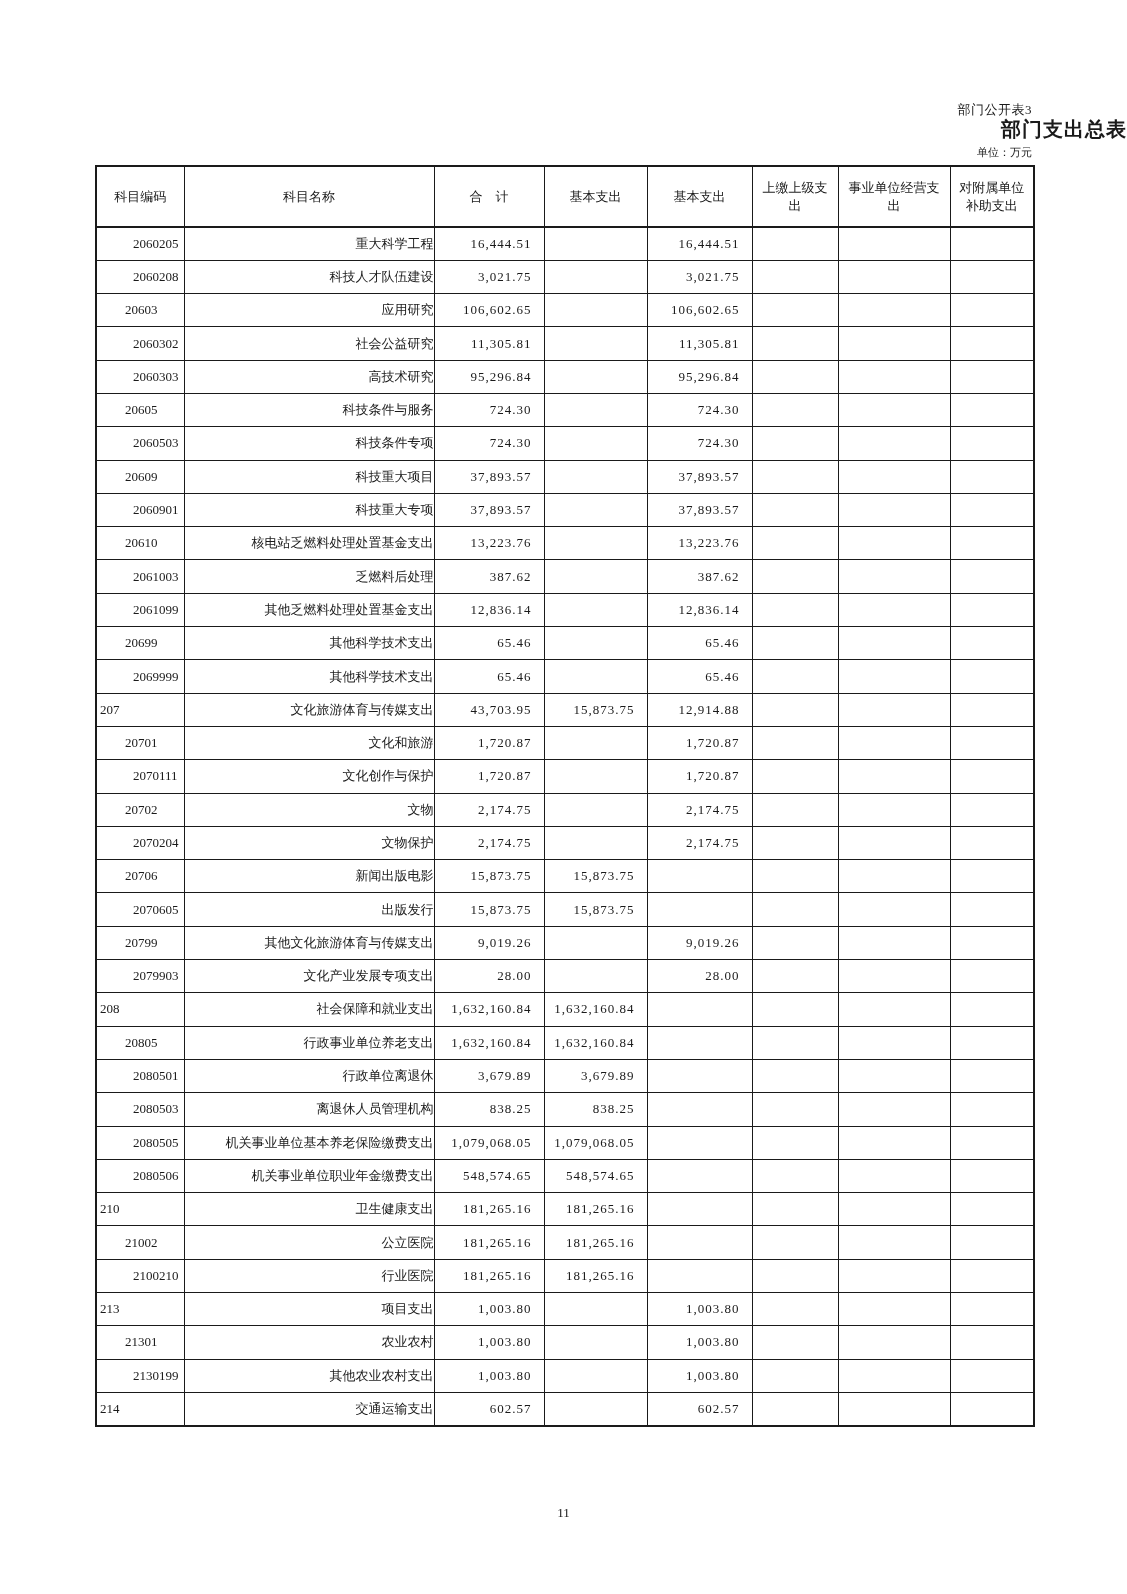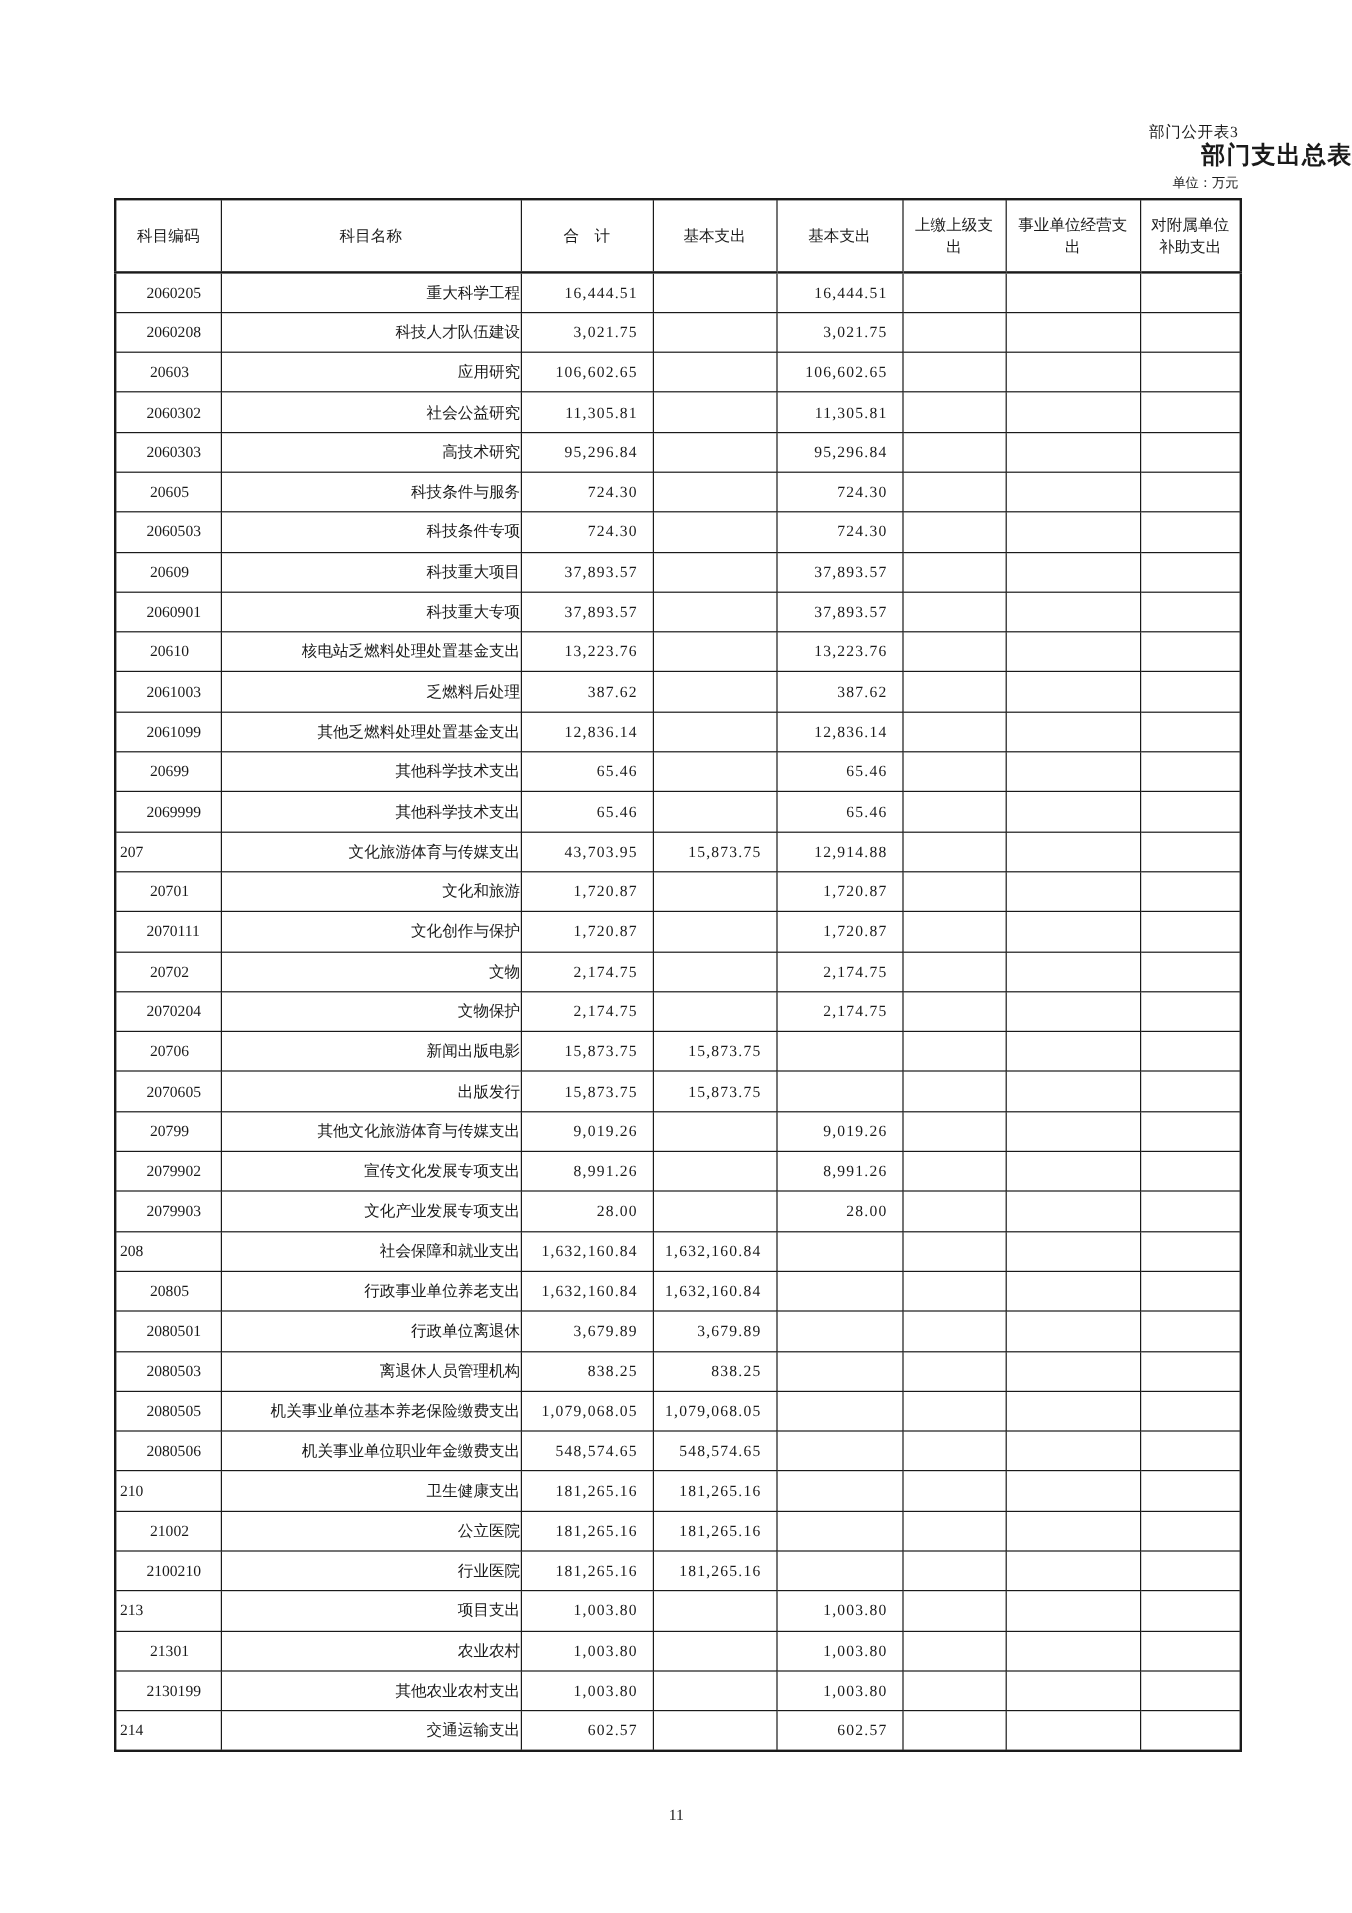--- a/index.html
+++ b/index.html
@@ -44,21 +44,21 @@
   table.main thead th {
     height: 61px;
     text-align: center;
     border-bottom: 2px solid #1a1a1a;
     line-height: 1.35;
     padding: 2px 4px;
   }
   table.main tbody tr { height: 33.3px; }
   td.code { text-align: left; padding-left: 3px; }
   td.code.lvl1 { padding-left: 28px; }
-  td.code.lvl2 { padding-left: 25px; }
+  td.code.lvl2 { padding-left: 36px; }
   td.name { text-align: right; padding-left: 5px; }
   td.name.lvl1 { padding-left: 19px; }
   td.name.lvl2 { padding-left: 33px; }
   td.num { text-align: right; padding-right: 12px; letter-spacing: 1px; white-space: nowrap; }
 
   .page-number {
     position: absolute; top: 1505px; left: 0; width: 100%;
     text-align: center; font-size: 13px;
   }
 </style>
@@ -311,30 +311,20 @@
           <td class="code lvl1">20799</td>
           <td class="name lvl1">其他文化旅游体育与传媒支出</td>
           <td class="num">9,019.26</td>
           <td class="num"></td>
           <td class="num">9,019.26</td>
           <td class="num"></td>
           <td class="num"></td>
           <td class="num"></td>
         </tr>
         <tr>
-          <td class="code lvl2">2079902</td>
-          <td class="name lvl2">宣传文化发展专项支出</td>
-          <td class="num">8,991.26</td>
-          <td class="num"></td>
-          <td class="num">8,991.26</td>
-          <td class="num"></td>
-          <td class="num"></td>
-          <td class="num"></td>
-        </tr>
-        <tr>
           <td class="code lvl2">2079903</td>
           <td class="name lvl2">文化产业发展专项支出</td>
           <td class="num">28.00</td>
           <td class="num"></td>
           <td class="num">28.00</td>
           <td class="num"></td>
           <td class="num"></td>
           <td class="num"></td>
         </tr>
         <tr>

